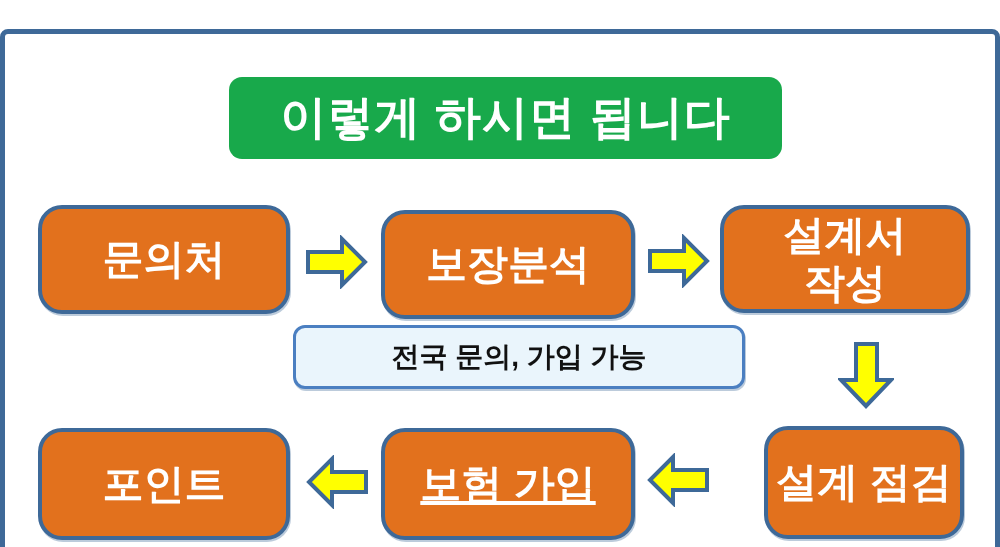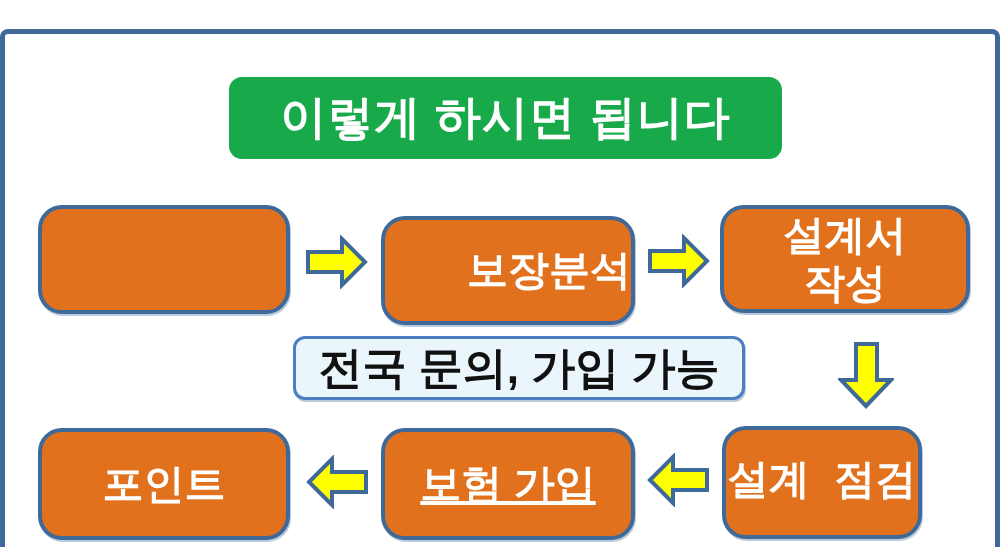--- a/index.html
+++ b/index.html
@@ -26,51 +26,52 @@
     background:#E2711D;
     border:4px solid #3E6998;
     border-radius:24px;
     box-sizing:border-box;
     display:flex;flex-direction:column;align-items:center;justify-content:center;
     color:#ffffff;font-weight:bold;font-size:41px;line-height:1.18;
     text-align:center;white-space:nowrap;
     box-shadow:1px 2px 0 rgba(62,105,152,.35);
   }
   #step-inquiry  {left:33px; top:171px;width:252px;height:109px;}
-  #step-analysis {left:376px;top:182px;width:254px;height:109px;align-items:flex-end;}
+  #step-analysis {left:376px;top:176px;width:254px;height:109px;}
   #step-proposal {left:715px;top:171px;width:250px;height:108px;}
   #step-points   {left:33px; top:394px;width:252px;height:112px;}
   #step-signup   {left:376px;top:394px;width:254px;height:112px;text-decoration:underline;}
-  #step-check    {left:717px;top:392px;width:200px;height:113px;font-family:Liberation Mono, monospace;}
+  #step-check    {left:759px;top:392px;width:200px;height:113px;}
   .note{
-    position:absolute;left:288px;top:302px;width:452px;height:64px;
+    position:absolute;left:288px;top:291px;width:452px;height:64px;
     background:#EAF5FC;border:3px solid #4B7FC1;border-radius:12px;
     box-sizing:border-box;
     display:flex;align-items:center;justify-content:center;
-    color:#111111;font-weight:bold;font-size:44px;white-space:nowrap;
+    color:#111111;font-weight:bold;font-size:28px;white-space:nowrap;
     box-shadow:1px 2px 0 rgba(62,105,152,.35);
   }
   .arrow{position:absolute;}
   .arrow polygon{fill:#FFFF00;stroke:#3E6998;stroke-width:4;stroke-linejoin:miter;}
   #arrow-1{left:301px;top:201px;}
   #arrow-2{left:643px;top:200px;}
   #arrow-3{left:833px;top:308px;}
   #arrow-4{left:642px;top:419px;}
   #arrow-5{left:301px;top:421px;}
 </style>
 </head>
 <body>
 
 <div id="stage">
 
   <div class="banner">
     <span>이렇게 하시면 됩니다</span>
   </div>
 
   <div class="step" id="step-inquiry">
+    <div>문의처</div>
   </div>
 
   <svg class="arrow" id="arrow-1" width="62" height="54" viewBox="0 0 62 54">
     <polygon points="2,17 36,17 36,4 59,27 36,50 36,37 2,37"></polygon>
   </svg>
 
   <div class="step" id="step-analysis">
     <div>보장분석</div>
   </div>
 

